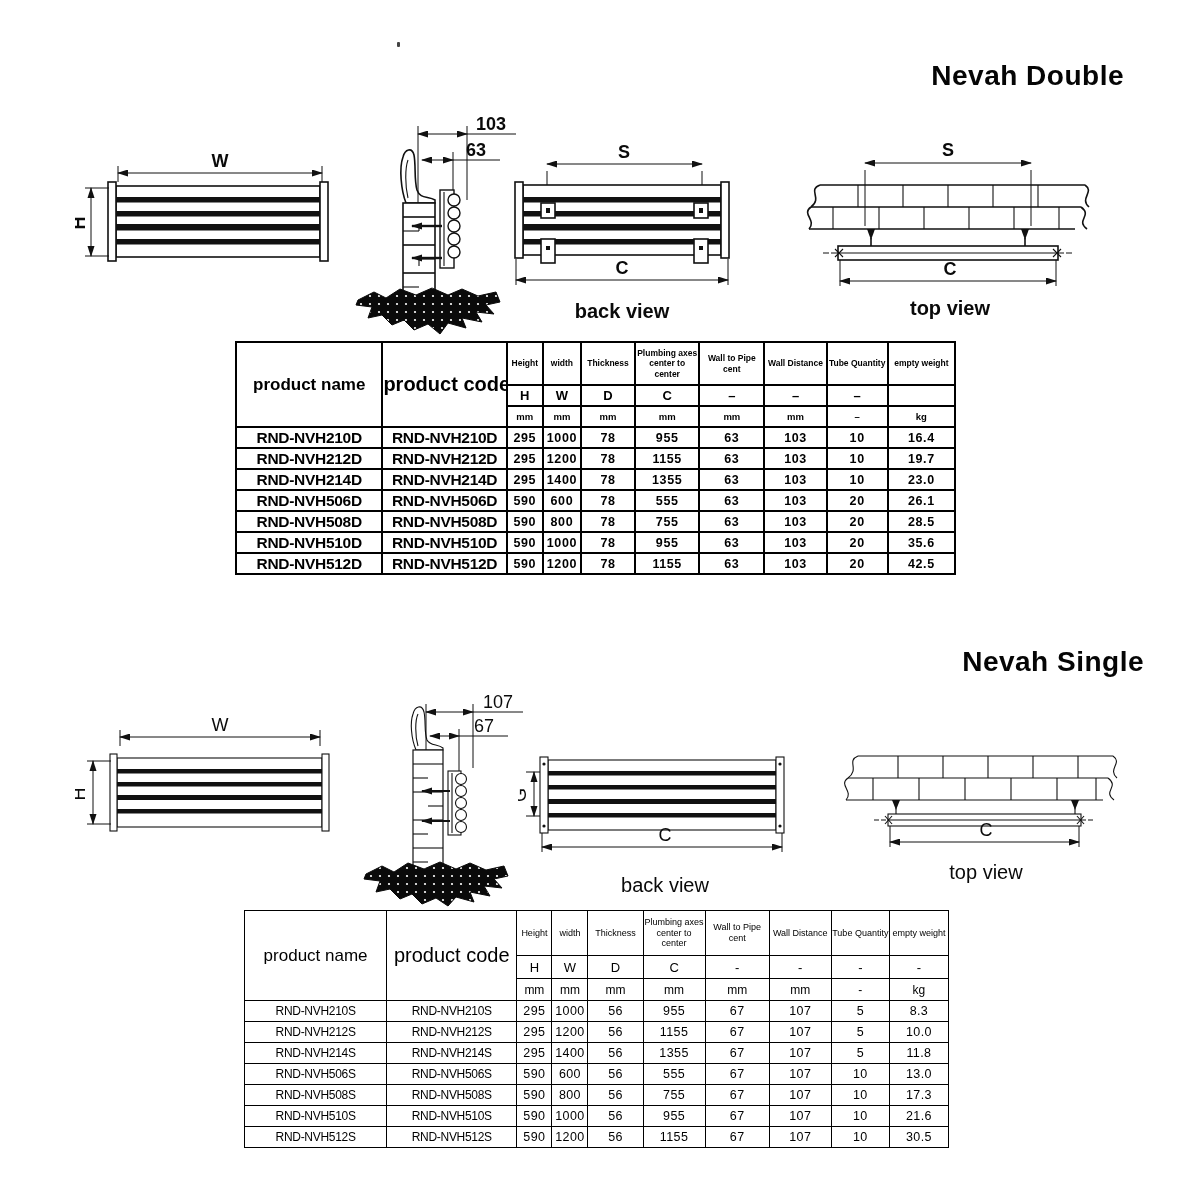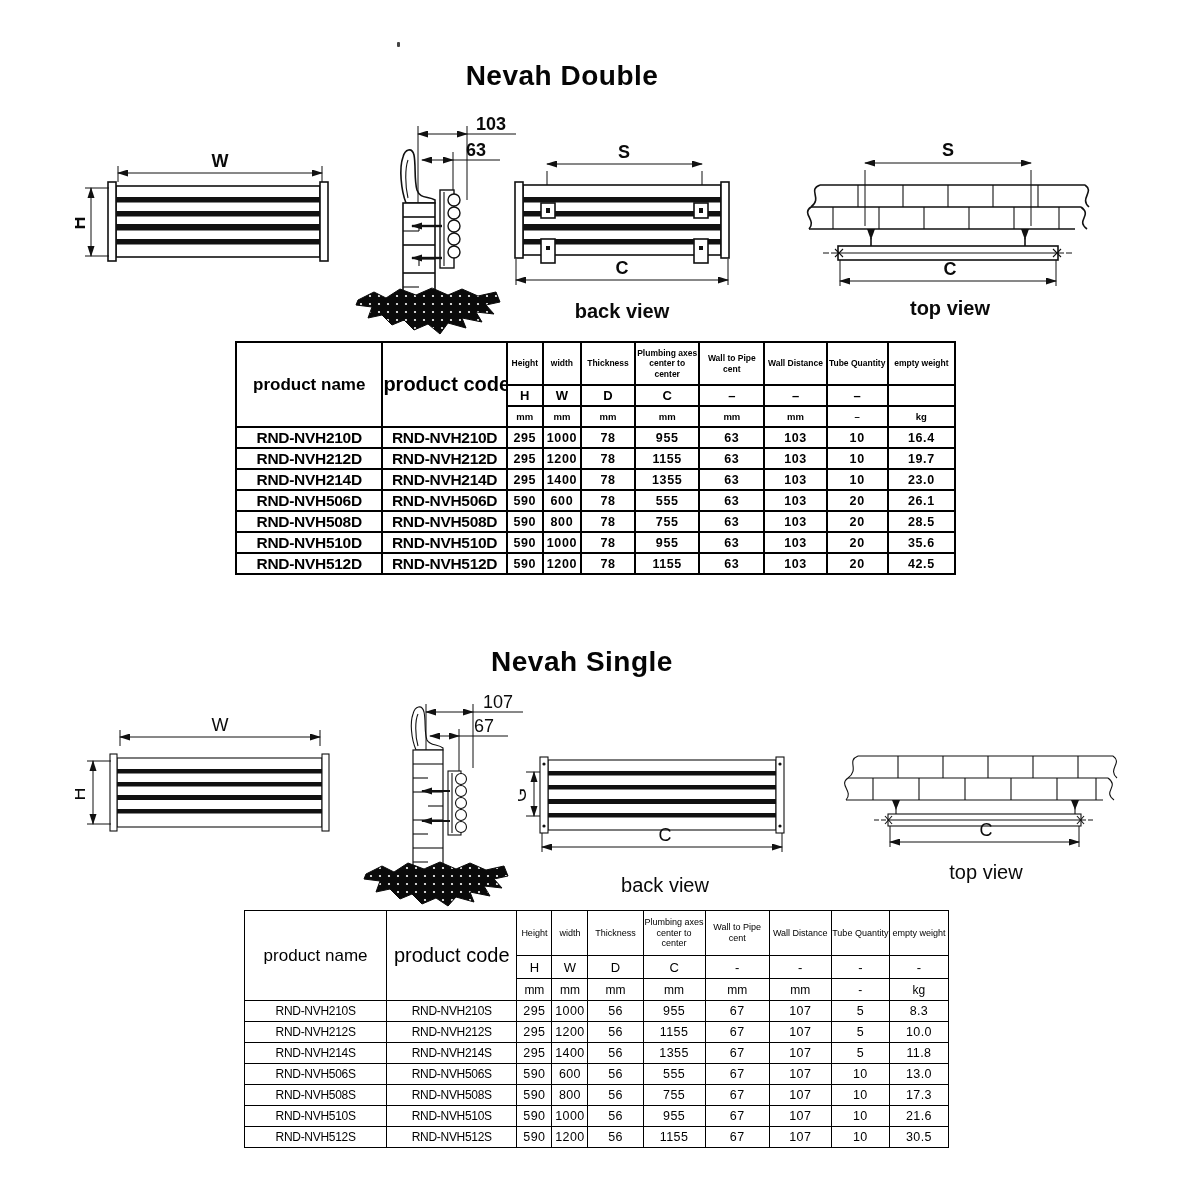--- a/index.html
+++ b/index.html
@@ -1,19 +1,19 @@
 <!DOCTYPE html>
 <html><head>
 <meta charset="utf-8">
 <style>
   html,body{margin:0;padding:0;background:#fff;}
   body{width:1200px;height:1200px;position:relative;overflow:hidden;
        font-family:"Liberation Sans",sans-serif;color:#000;}
   .abs{position:absolute;}
-  .sec-title{width:1124px;left:0;text-align:center;font-weight:bold;
+  .sec-title{width:1124px;left:0;text-align:right;font-weight:bold;
              font-size:28px;letter-spacing:.5px;color:#050505;}
   .stray{width:3px;height:5px;background:#444;border-radius:1px;}
 
   
   table.spec{border-collapse:collapse;table-layout:fixed;background:#fff;}
   table.spec th,table.spec td{padding:0;text-align:center;vertical-align:middle;
       overflow:hidden;white-space:nowrap;font-weight:normal;}
   
   table.tbl-double th,table.tbl-double td{border:2px solid #000;}
   table.tbl-double{font-weight:bold;}

